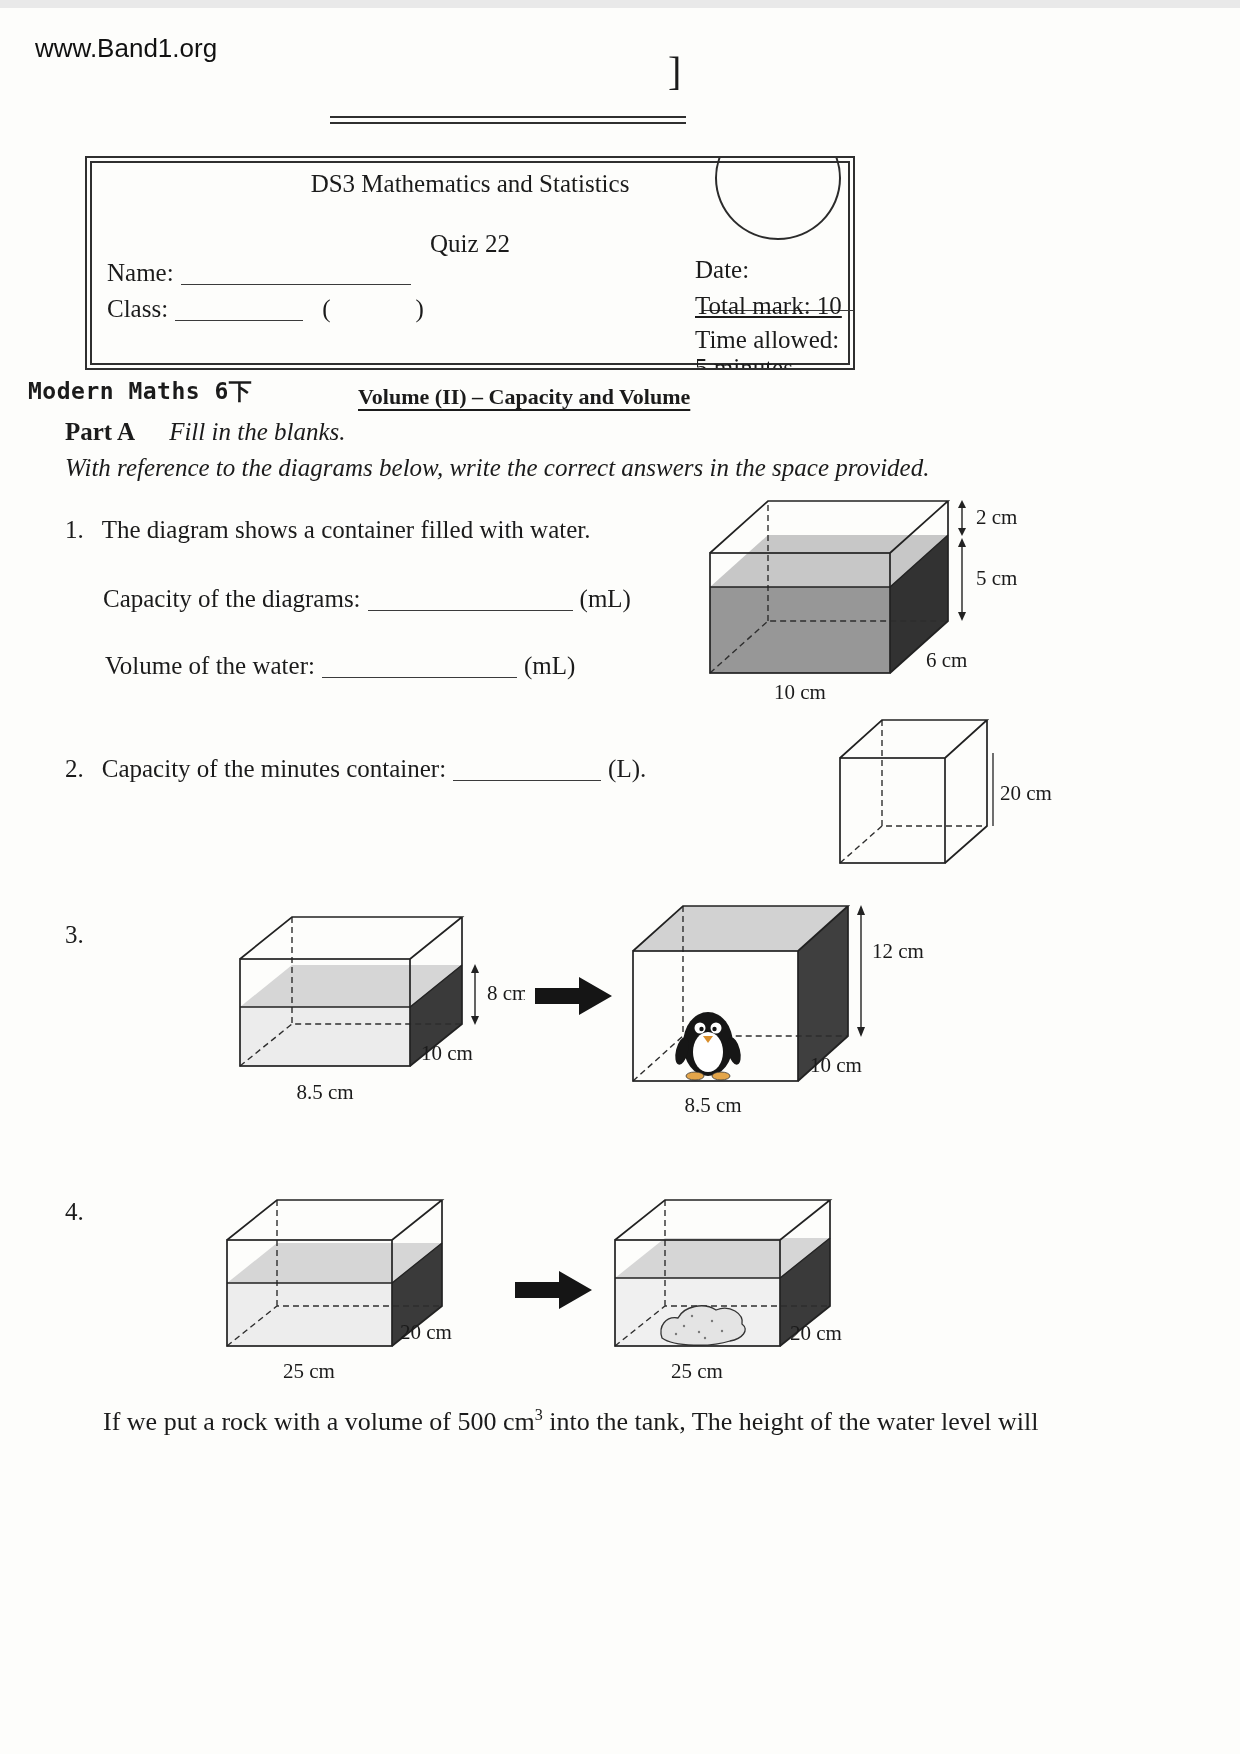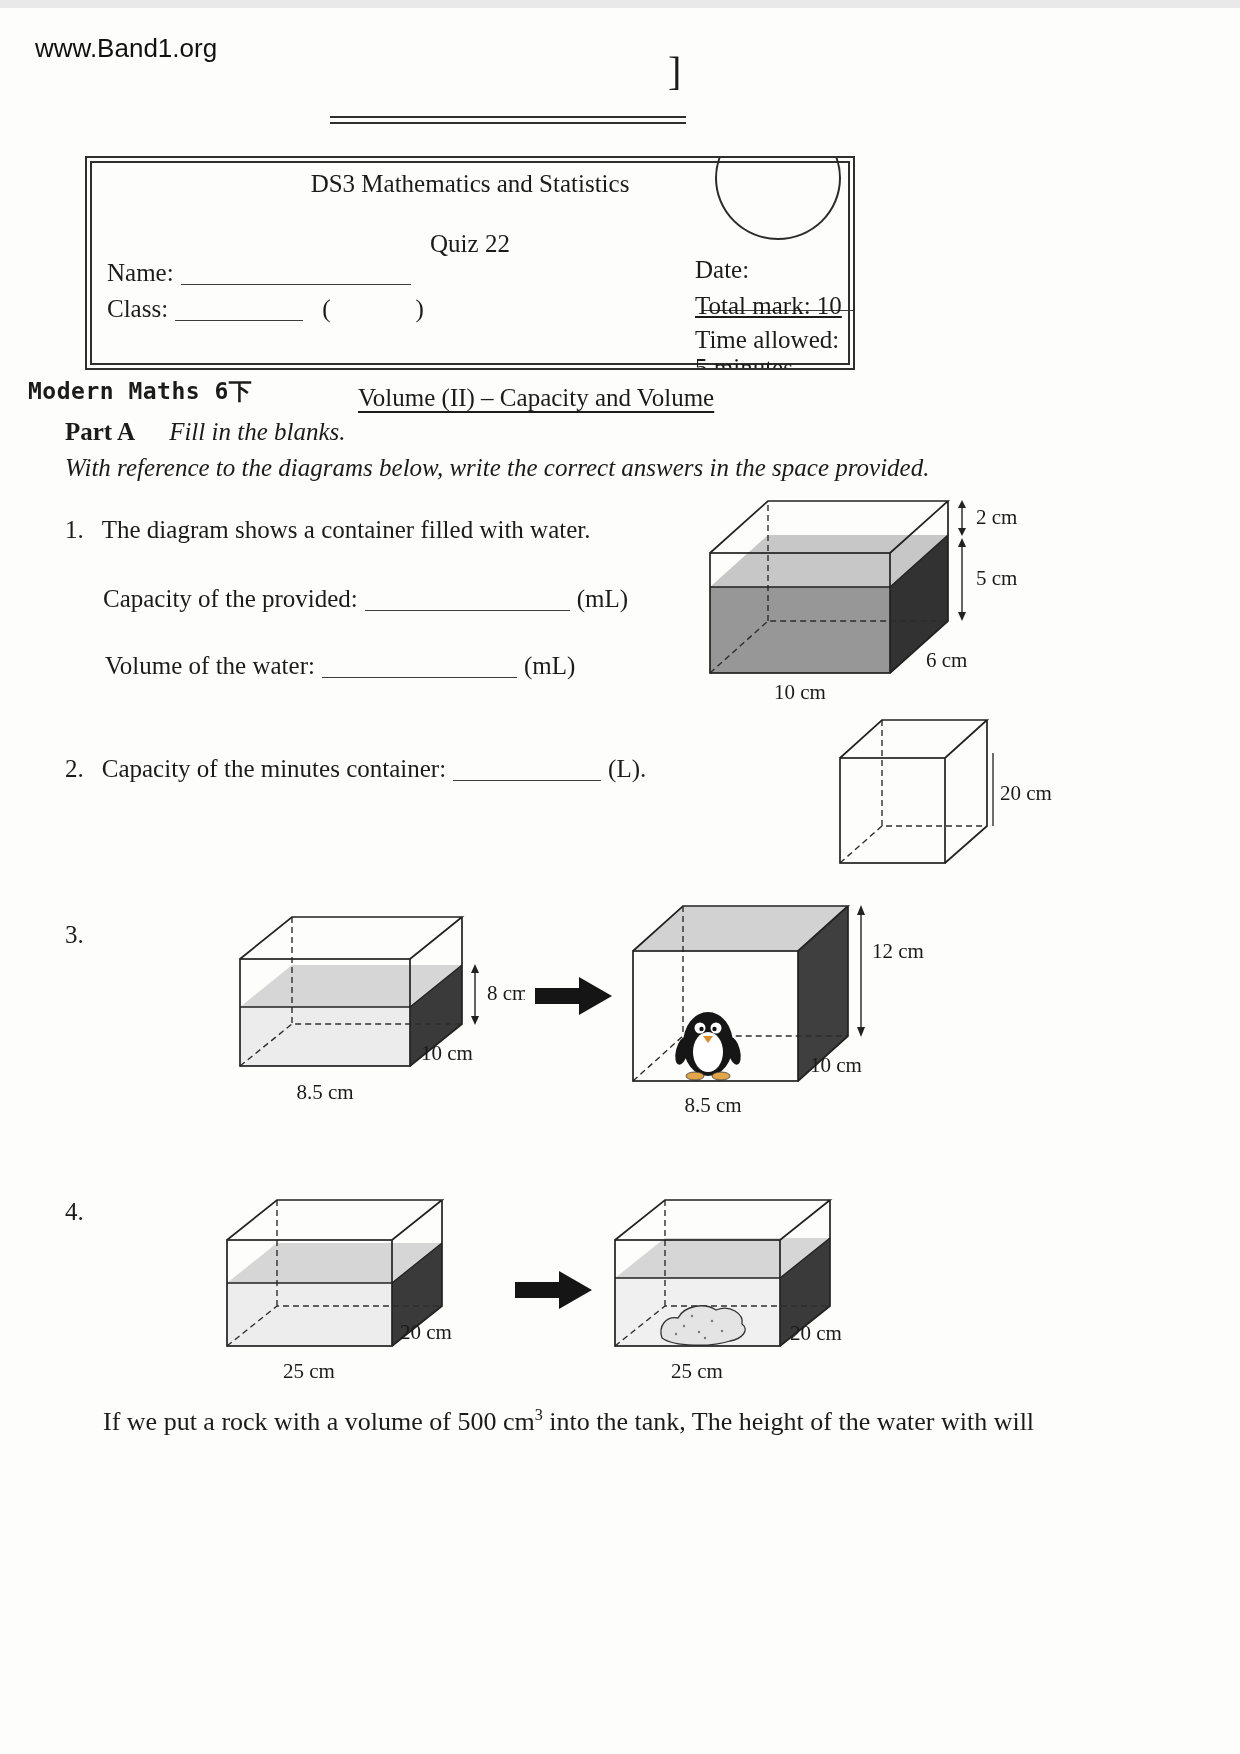--- a/index.html
+++ b/index.html
@@ -13,21 +13,21 @@
   .headerbox{width:770px;height:214px;border:2px solid #2f2f2f;overflow:hidden;}
   .hb-inner{position:absolute;inset:3px;border:2px solid #2f2f2f;}
   .circle{position:absolute;top:-42px;right:12px;width:126px;height:124px;
           border:2.5px solid #2b2b2b;border-radius:50%;}
   .fs25{font-size:25px;}
   .fs26{font-size:26px;}
   .center{width:100%;text-align:center;}
   .blank{display:inline-block;border-bottom:1.6px solid #3b3b3b;height:0.9em;
          transform:translateY(4px);margin:0 7px;}
   .book{font-family:"DejaVu Sans Mono",monospace;font-size:23px;font-weight:bold;letter-spacing:.5px;}
-  .topic{font-size:25px;font-weight:normal;text-decoration:underline;
+  .topic{font-size:22px;font-weight:bold;text-decoration:underline;
          text-underline-offset:5px;text-decoration-thickness:1.8px;}
   .italic{font-style:italic;}
   .bold{font-weight:bold;}
   .qnum{margin-right:18px;}
   sup{font-size:.62em;}
   text.dim{font-size:21px;fill:#1b1b1b;font-family:"Liberation Serif",serif;}
 </style>
 </head>
 <body>
 
@@ -60,21 +60,21 @@
 
   <div class="abs fs25" style="left:65px;top:410px;">
     <span class="bold">Part A</span><span class="italic" style="margin-left:34px">Fill in the blanks.</span>
   </div>
   <div class="abs fs25 italic" style="left:65px;top:446px;">With reference to the diagrams below, write the correct answers in the space provided.</div>
 
   <div class="abs fs25" style="left:65px;top:508px;">
     <span class="qnum">1.</span><span>The diagram shows a container filled with water.</span>
   </div>
   <div class="abs fs25" style="left:103px;top:576px;">
-    <span>Capacity of the provided:</span><span class="blank" style="width:205px"></span><span>(mL)</span>
+    <span>Capacity of the diagrams:</span><span class="blank" style="width:205px"></span><span>(mL)</span>
   </div>
   <div class="abs fs25" style="left:105px;top:643px;">
     <span>Volume of the water:</span><span class="blank" style="width:195px"></span><span>(mL)</span>
   </div>
 
   <svg class="abs" style="left:698px;top:467px" width="340" height="235" viewBox="0 0 340 235">
     <polygon points="12,112 192,112 250,60 70,60" fill="#c7c7c7"></polygon>
     <rect x="12" y="112" width="180" height="86" fill="#979797"></rect>
     <polygon points="192,112 250,60 250,146 192,198" fill="#323232"></polygon>
     <g stroke="#2e2e2e" stroke-width="1.4" stroke-dasharray="6 4" fill="none">
@@ -219,16 +219,16 @@
     <g stroke="#222" stroke-width="1.7" fill="none">
       <rect x="15" y="52" width="165" height="106"></rect>
       <path d="M15,52 L65,12 L230,12 L180,52 M230,12 L230,118 L180,158"></path>
       <path d="M15,90 L180,90 L230,50" stroke-width="1.3"></path>
     </g>
     <text x="190" y="152" class="dim">20 cm</text>
     <text x="97" y="190" class="dim" text-anchor="middle">25 cm</text>
   </svg>
 
   <div class="abs fs26" style="left:103px;top:1398px;">
-    <span>If we put a rock with a volume of 500 cm</span><sup>3</sup><span> into the tank, The height of the water with will</span>
+    <span>If we put a rock with a volume of 500 cm</span><sup>3</sup><span> into the tank, The height of the water level will</span>
   </div>
 
 </div>
 
 </body></html>

